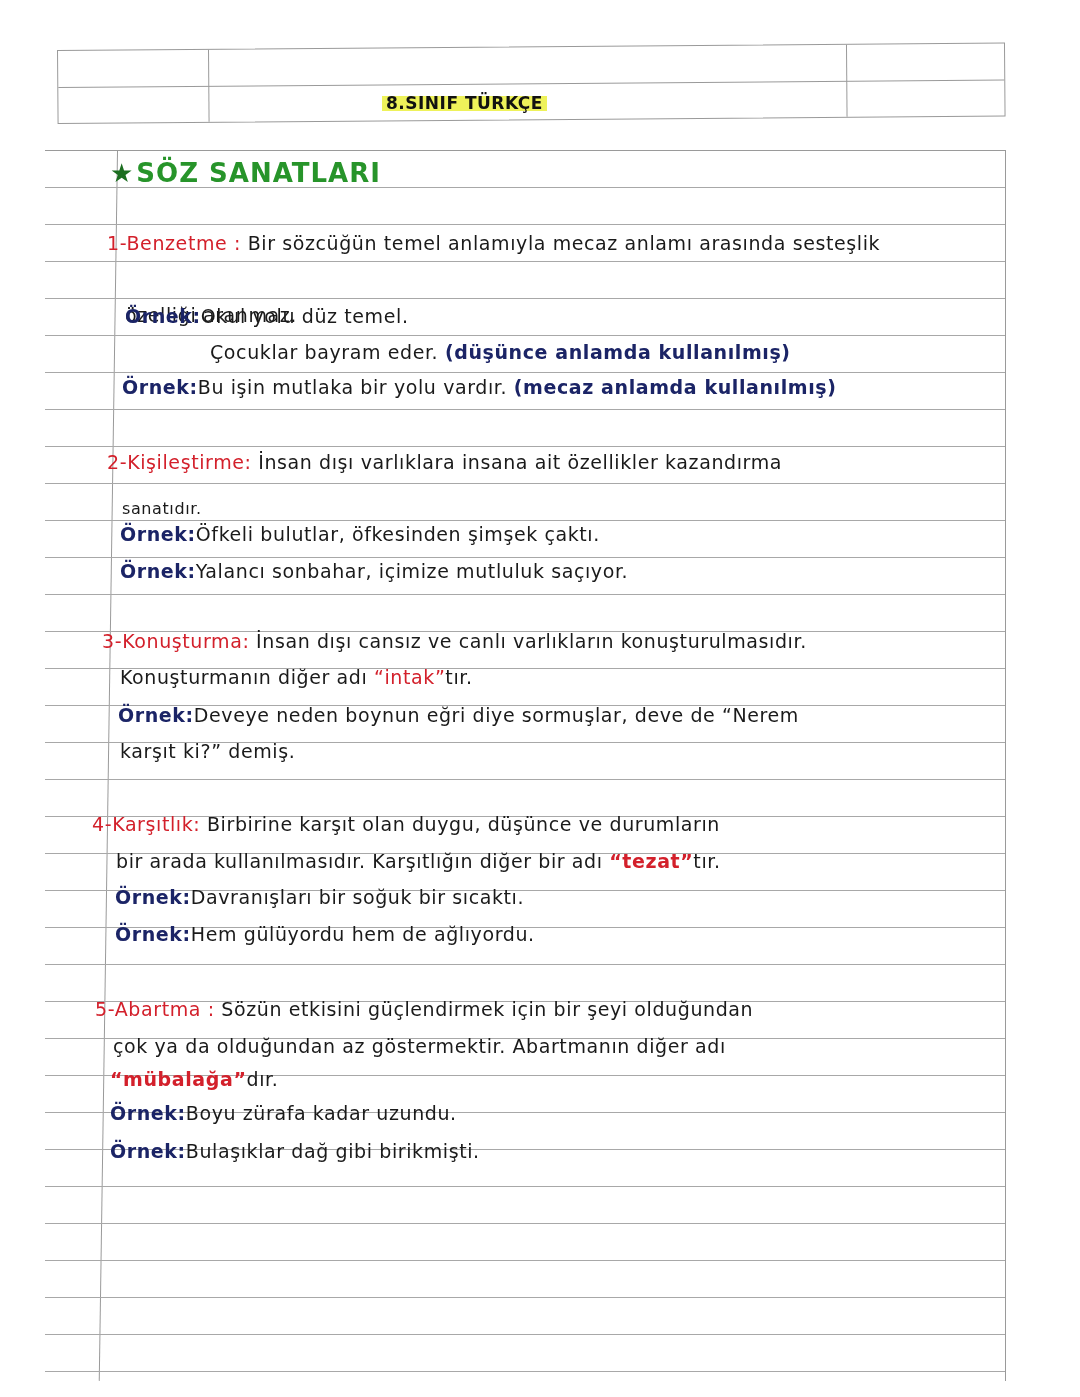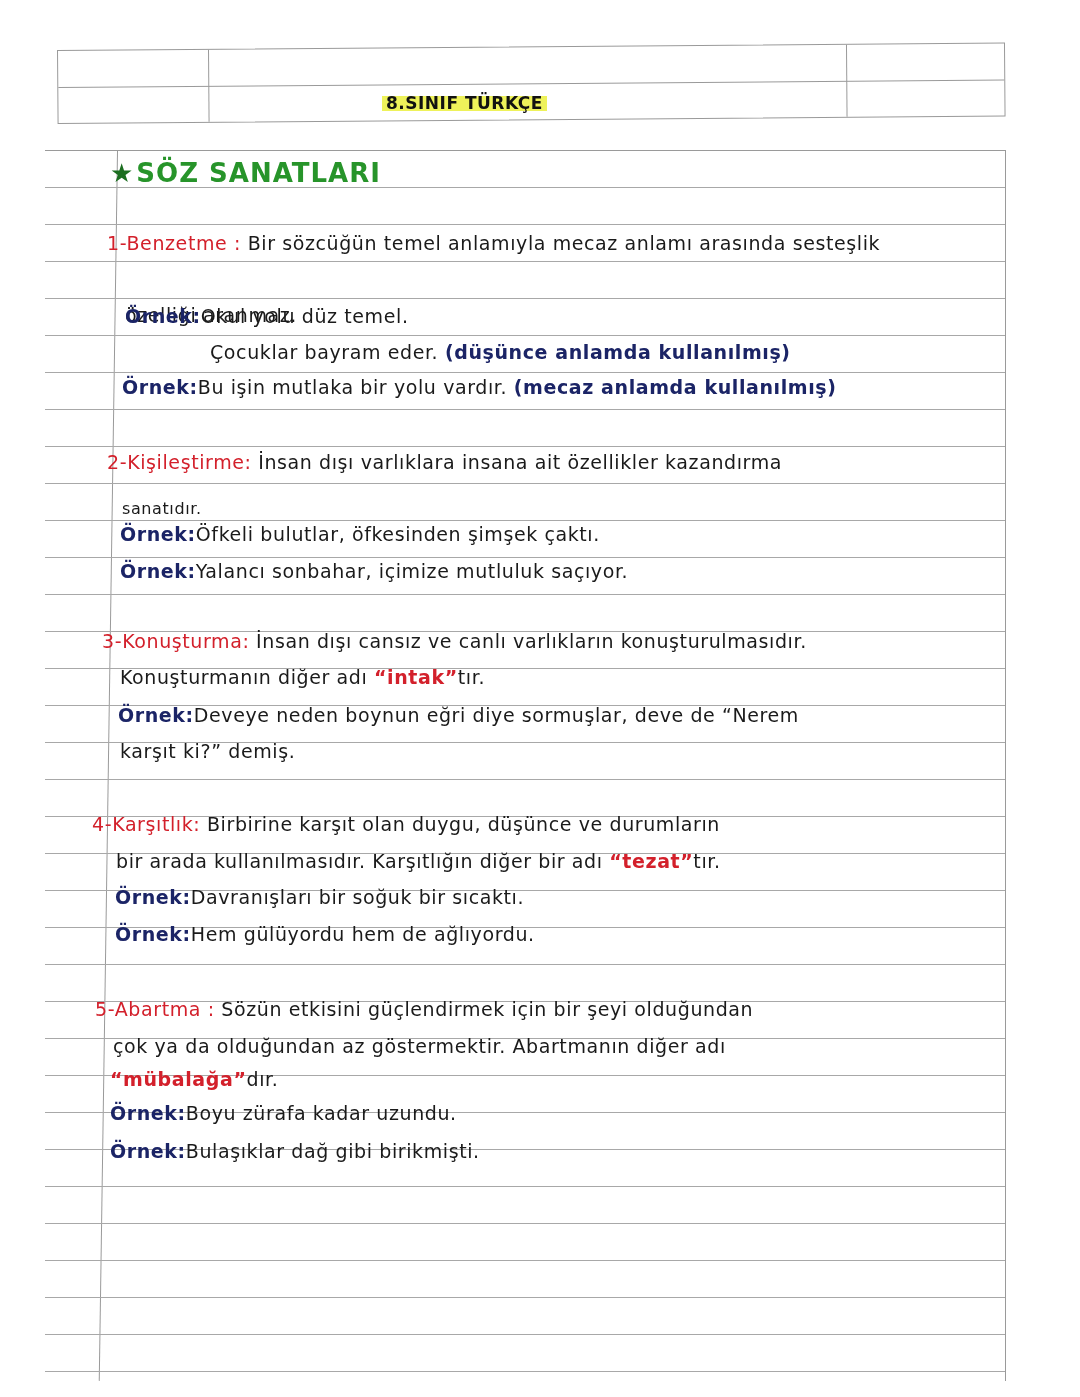--- a/index.html
+++ b/index.html
@@ -120,21 +120,21 @@
   </div>
   <div class="line" style="left:120px; top:560px;">
     <span class="ex">Örnek:</span><span>Yalancı sonbahar, içimize mutluluk saçıyor.</span>
   </div>
 
   <div class="line" style="left:102px; top:630px;">
     <span class="term">3-</span><span class="term">Konuşturma</span><span class="term">:</span>
     <span>İnsan dışı cansız ve canlı varlıkların konuşturulmasıdır.</span>
   </div>
   <div class="line" style="left:120px; top:666px;">
-    <span>Konuşturmanın diğer adı </span><span class="red" style="font-weight:bold">“intak”</span><span>tır.</span>
+    <span>Konuşturmanın diğer adı </span><span class="red" style="font-weight:normal">“intak”</span><span>tır.</span>
   </div>
   <div class="line" style="left:118px; top:704px;">
     <span class="ex">Örnek:</span><span>Deveye neden boynun eğri diye sormuşlar, deve de “Nerem</span>
   </div>
   <div class="line" style="left:120px; top:740px;">
     <span>karşıt ki?” demiş.</span>
   </div>
 
   <div class="line" style="left:92px; top:813px;">
     <span class="term">4-</span><span class="term">Karşıtlık</span><span class="term">:</span>

